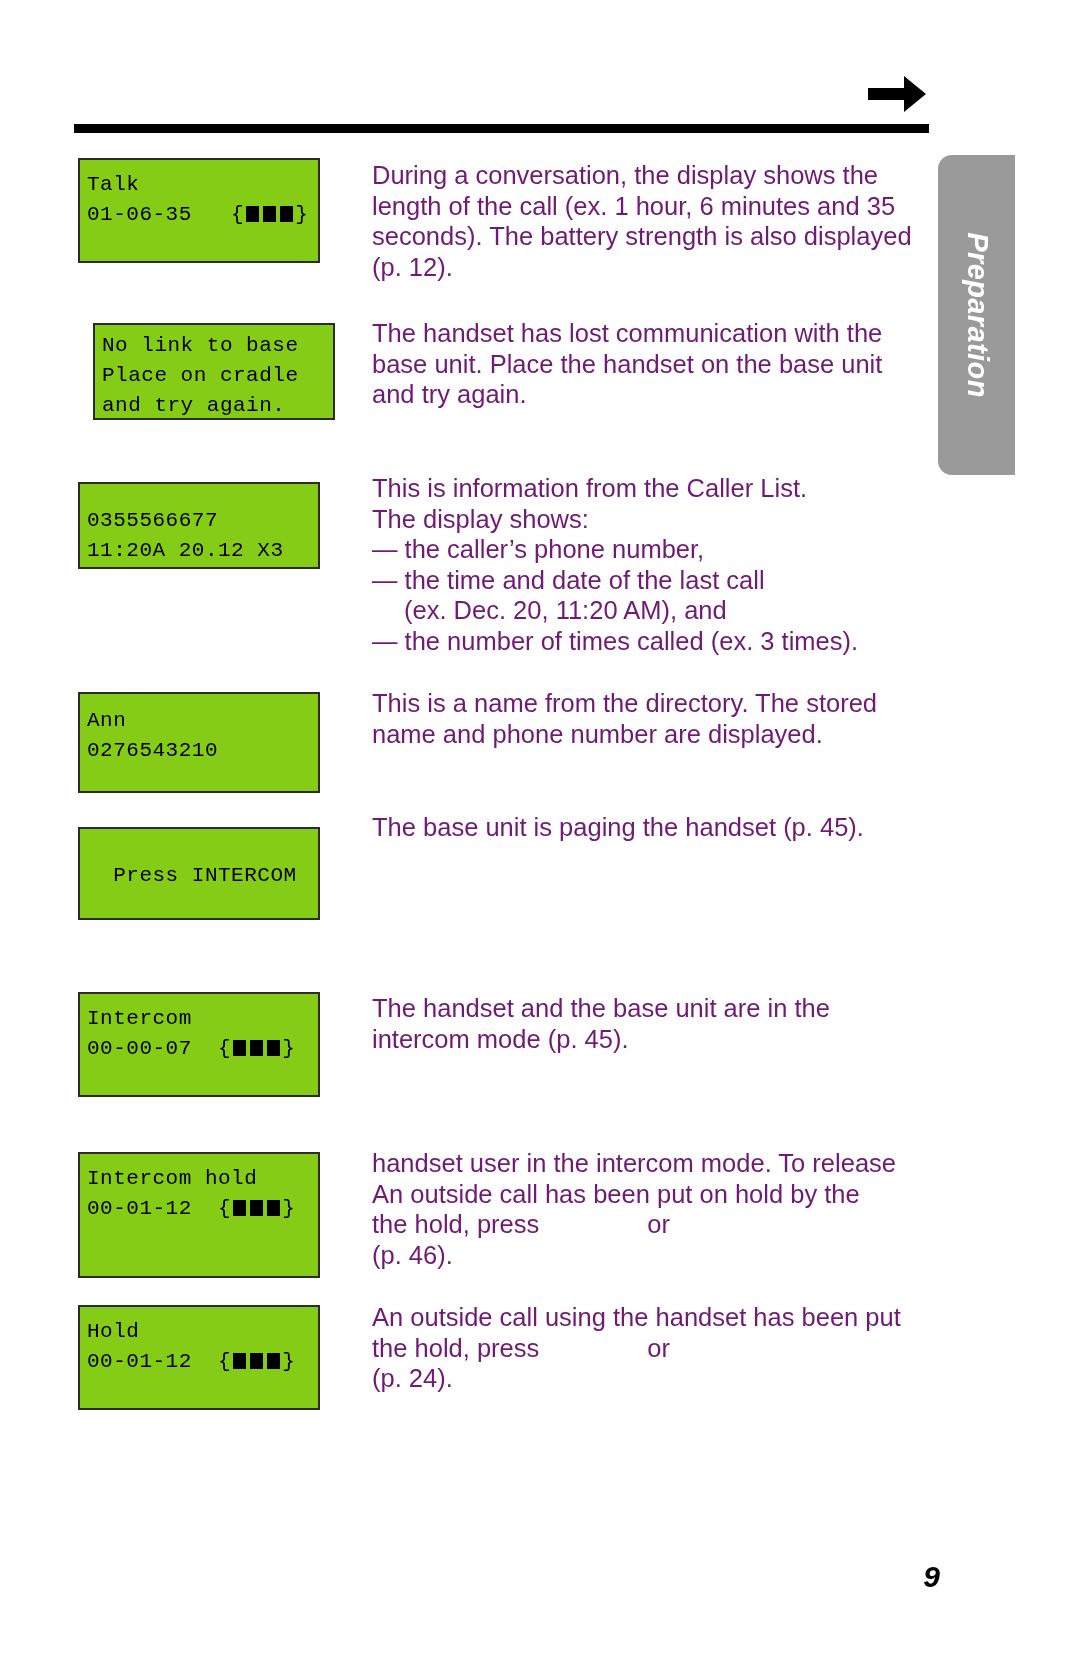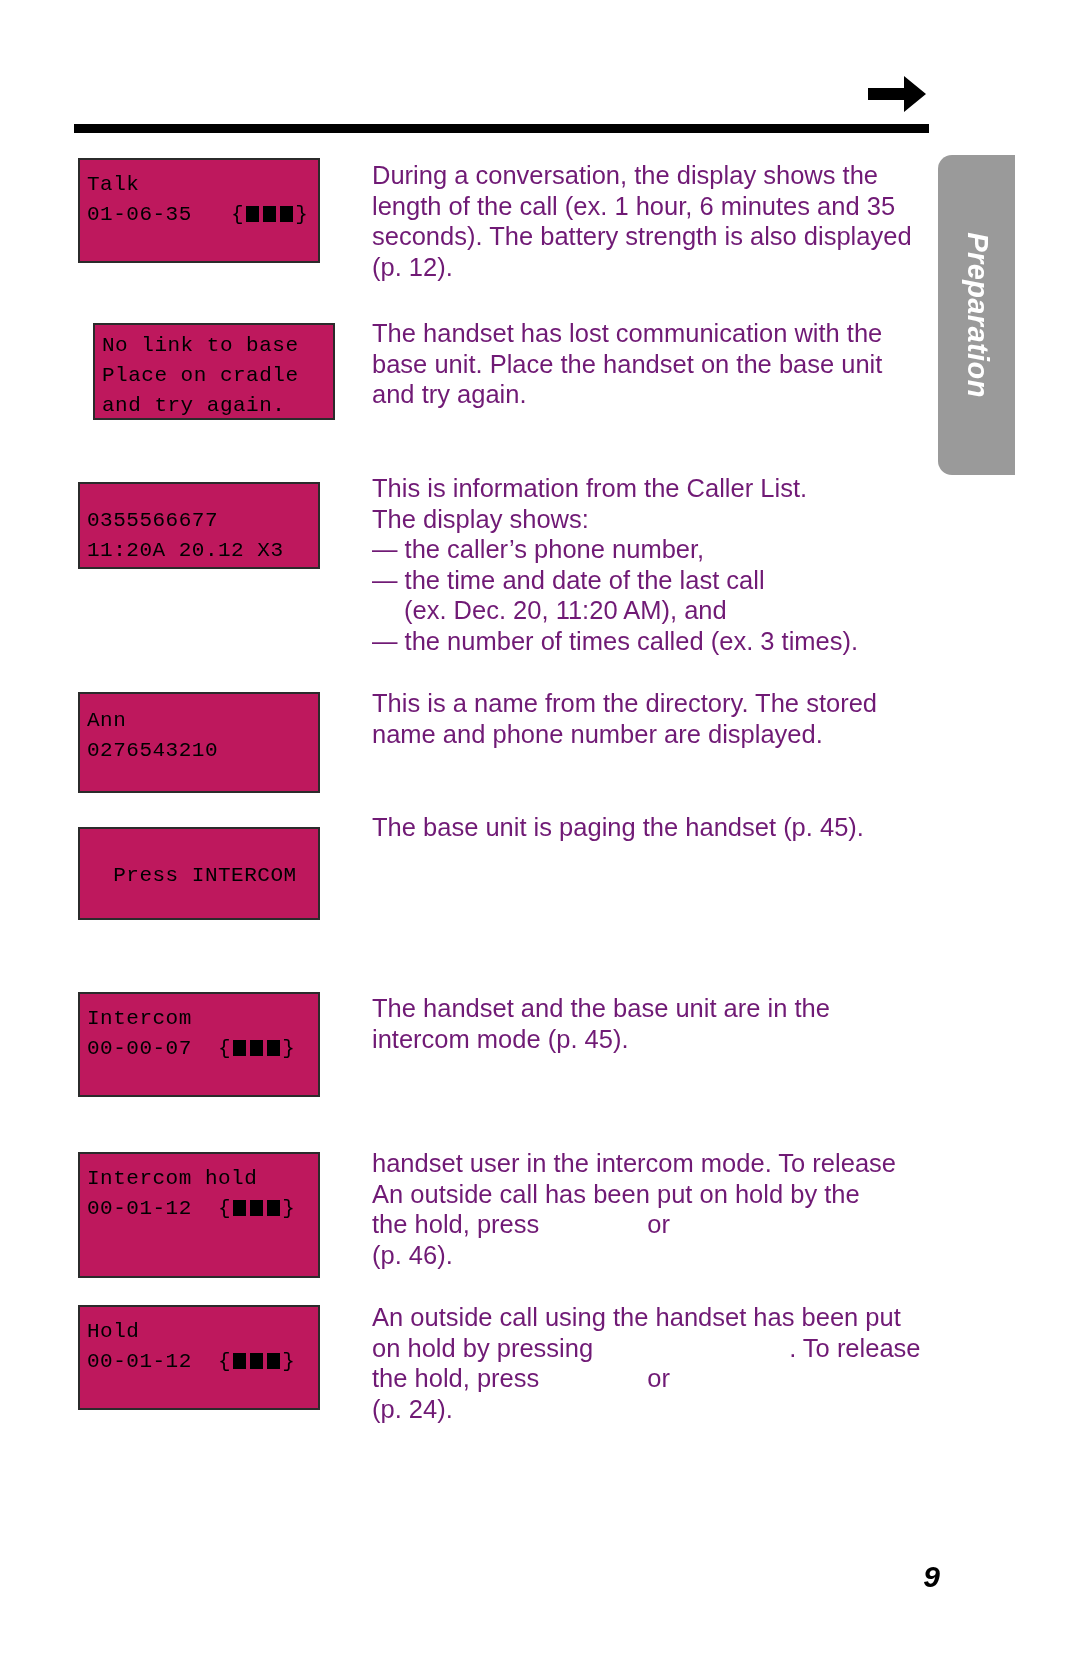--- a/index.html
+++ b/index.html
@@ -66,21 +66,21 @@
     width: 1080px;
   }
 
   
   .lcd {
     position: absolute;
     left: 78px;
     width: 242px;
     box-sizing: border-box;
     border: 2px solid #2b2b2b;
-    background: #be185d;
+    background: #84cc16;
     font-family: "Liberation Mono", "DejaVu Sans Mono", monospace;
     font-size: 21px;
     line-height: 30px;
     letter-spacing: 0.5px;
     padding: 0;
   }
   .lcd-line {
     white-space: pre;
     padding-left: 7px;
     color: #000000;
@@ -214,20 +214,19 @@
     <span class="dashline">(p. 46).</span>
   </div>
 
   <div class="lcd" style="top:1305px; height:105px; padding-top:10px;">
     <div class="lcd-line">Hold</div>
     <div class="lcd-line blank"></div>
     <div class="lcd-line"><span>00-01-12  {</span><span class="batt"><span class="bar"></span><span class="bar"></span><span class="bar"></span></span><span>}</span></div>
   </div>
   <div class="para" style="top:1302px;">
     <span class="dashline">An outside call using the handset has been put</span>
-    <span class="dashline"><span>on hold by pressing</span><span class="gap-lg"></span><span>. To release</span></span>
     <span class="dashline"><span>the hold, press</span><span class="gap-sm"></span><span>or</span></span>
     <span class="dashline">(p. 24).</span>
   </div>
 
 </div>
 
 <div class="page-num">9</div>
 
 </body></html>

